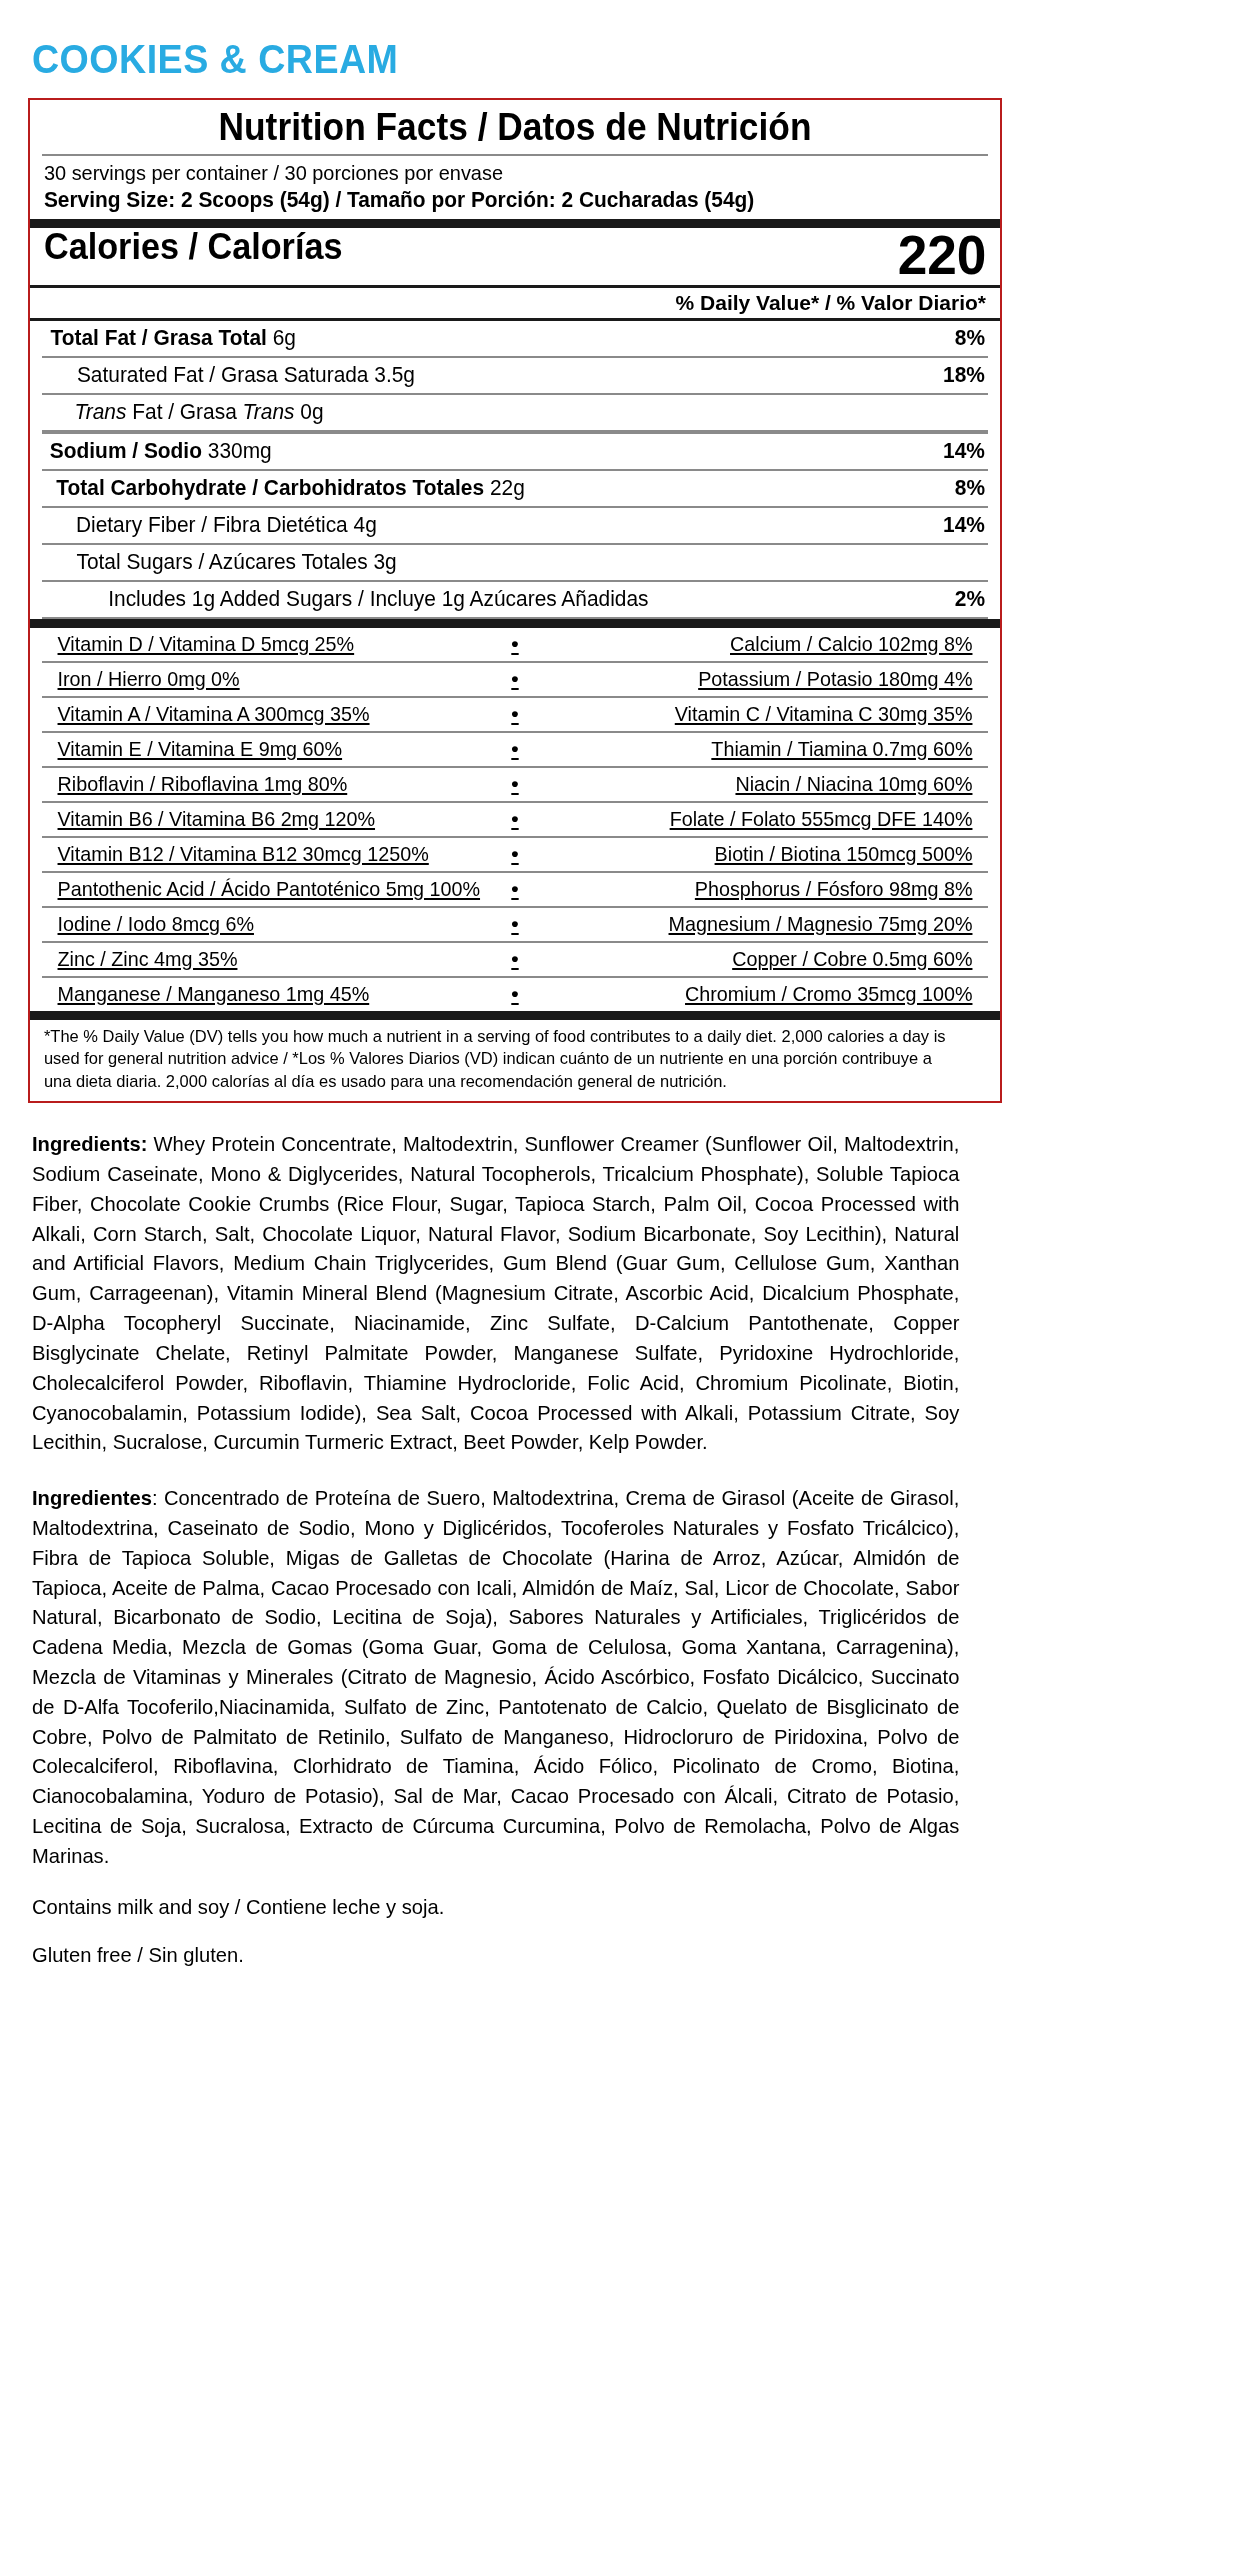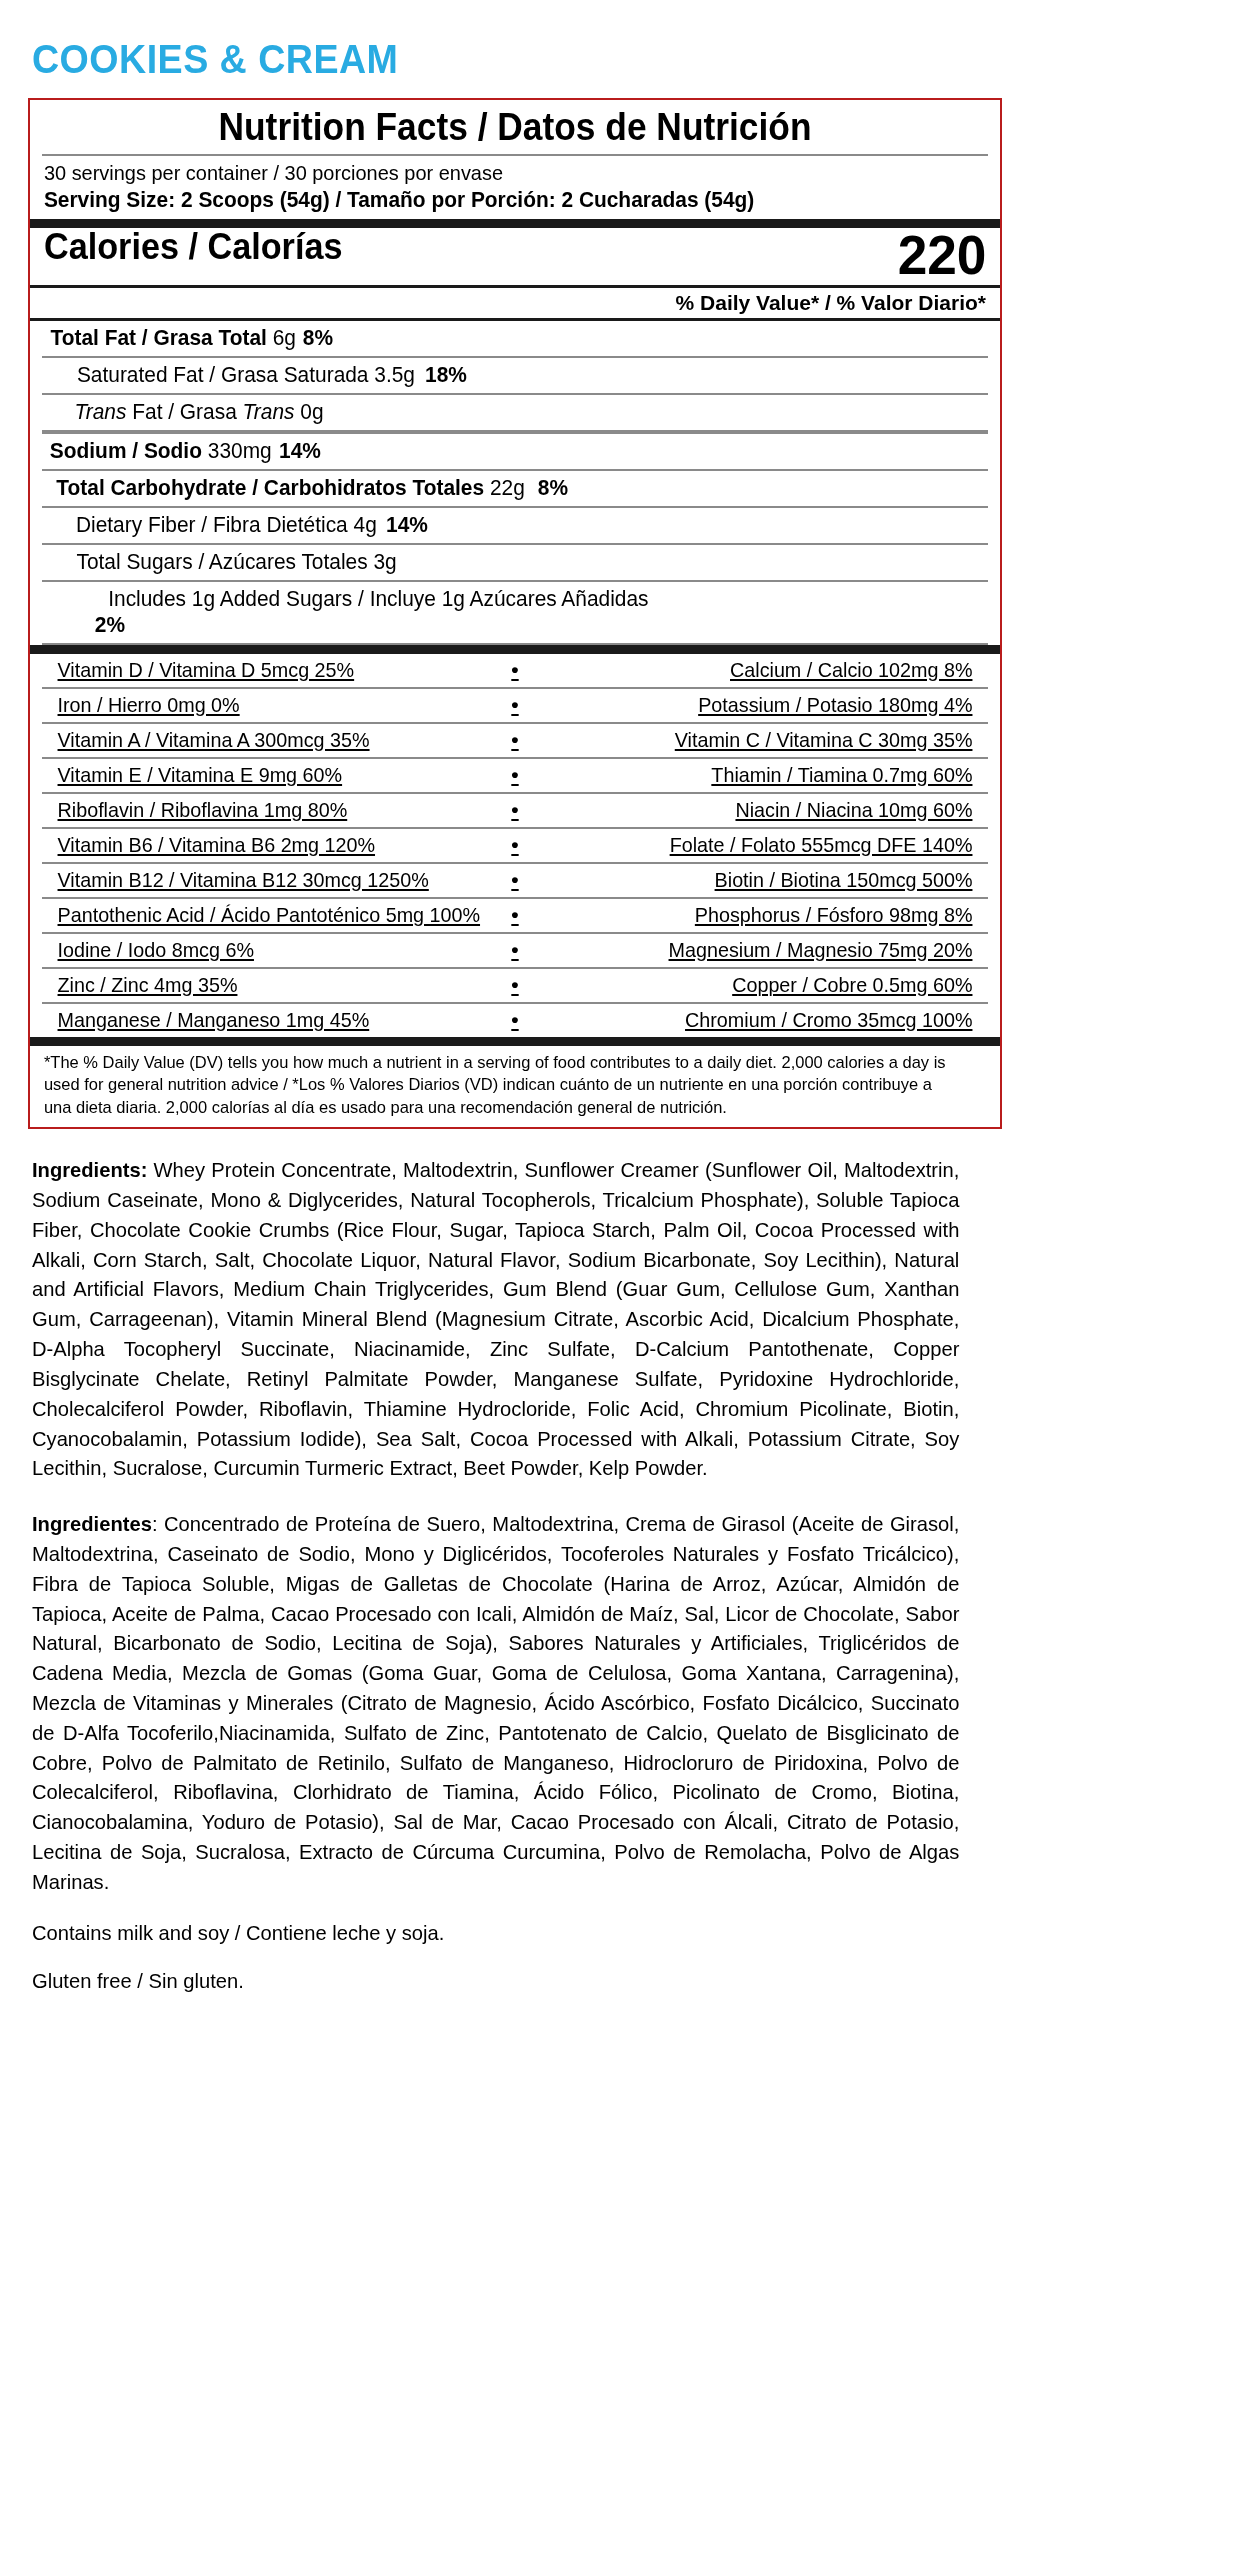--- a/index.html
+++ b/index.html
@@ -78,27 +78,27 @@
     transform: scaleX(0.95); transform-origin: right bottom;
   }
 
   .dv-head {
     text-align: right; font-weight: bold; font-size: 21px;
     padding: 3px 2px 3px 2px;
   }
 
   
   .nrow {
-    display: flex; align-items: baseline;
+    display: flex; justify-content: space-between; align-items: baseline;
     font-size: 22px; padding: 4px 2px 5px 2px;
   }
   .nrow .nm { transform: scaleX(0.95); transform-origin: left baseline; white-space: nowrap; }
   .nrow .pct { font-weight: bold; white-space: nowrap; transform: scaleX(0.95); transform-origin: right baseline; }
   .ind1 { padding-left: 26px; }
-  .ind2 { padding-left: 52px; flex-direction: column; }
+  .ind2 { padding-left: 52px; }
   .nrow .amt { font-weight: normal; }
   .ital { font-style: italic; }
 
   
   .vrow {
     display: flex; align-items: center;
     font-size: 21px; padding: 4px 2px 5px 2px; text-decoration: underline;
   }
   .vrow .vleft  { flex: 1 1 0; text-align: left; transform: scaleX(0.94); transform-origin: left baseline; white-space: nowrap; }
   .vrow .vdot   { flex: 0 0 40px; text-align: center; font-weight: bold; }

